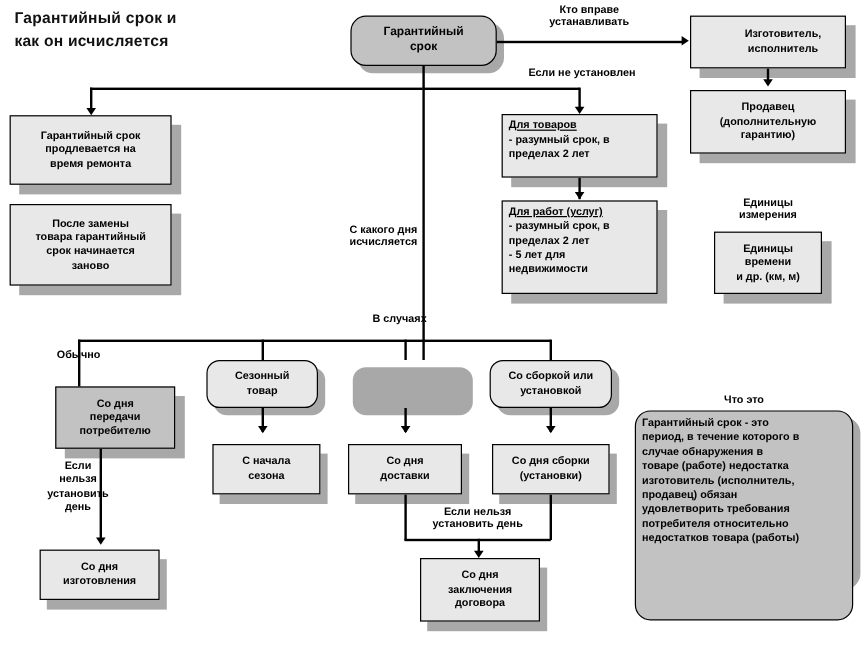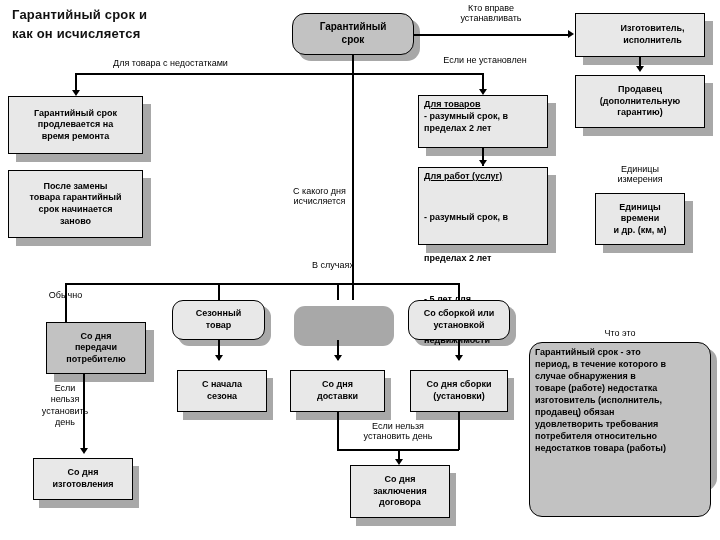--- a/index.html
+++ b/index.html
@@ -1,20 +1,20 @@
 <!DOCTYPE html>
 <html><head>
 <meta charset="utf-8">
 <style>
   html,body{margin:0;padding:0;background:#fff;}
   body{font-family:"Liberation Sans","DejaVu Sans",sans-serif;}
   #canvas{position:relative;width:720px;height:540px;background:#ffffff;overflow:hidden;}
 
   
-  .lbl{position:absolute;font-weight:normal;color:#000;text-align:center;line-height:1.15;
+  .lbl{position:absolute;font-weight:bold;color:#000;text-align:center;line-height:1.15;
        white-space:pre-line;font-size:9px;}
   .title{position:absolute;font-weight:bold;color:#111;font-size:13px;line-height:1.45;
          white-space:pre-line;letter-spacing:.2px;}
 
   
   .box{position:absolute;box-sizing:border-box;border:1.6px solid #000;background:#e4e4e4;
        display:flex;align-items:center;justify-content:center;text-align:center;
        font-weight:bold;font-size:9px;line-height:1.28;color:#000;white-space:pre-line;
        padding:2px 3px;}
   .box.dark{background:#c2c2c2;}
@@ -56,21 +56,20 @@
   <div class="ln lnh" style="left:414px;top:34px;width:155px;"></div>
   <div class="arw right" style="left:568px;top:30px;"></div>
   <div class="lbl" style="left:426px;top:3px;width:130px;">Кто вправе
 устанавливать</div>
 
   <div class="ln lnv" style="left:352px;top:55px;height:245px;"></div>
 
   <div class="ln lnh" style="left:75px;top:73px;width:277px;"></div>
   <div class="ln lnv" style="left:75px;top:73px;height:20px;"></div>
   <div class="arw down" style="left:72px;top:90px;"></div>
-  <div class="lbl" style="left:83px;top:58px;width:175px;">Для товара с недостатками</div>
 
   <div class="ln lnh" style="left:352px;top:73px;width:131px;"></div>
   <div class="ln lnv" style="left:482px;top:73px;height:20px;"></div>
   <div class="arw down" style="left:479px;top:89px;"></div>
   <div class="lbl" style="left:420px;top:55px;width:130px;">Если не установлен</div>
 
   <div class="shadow" style="left:16px;top:104px;width:135px;height:58px;"></div>
   <div class="box light" style="left:8px;top:96px;width:135px;height:58px;">Гарантийный срок
 продлевается на
 время ремонта</div>
@@ -85,21 +84,21 @@
   <div class="box light leftal topal" style="left:418px;top:95px;width:130px;height:53px;flex-direction:column;">
     <span class="para u">Для товаров</span>
     <span class="para">- разумный срок,  в</span>
     <span class="para">пределах 2 лет</span>
   </div>
 
   <div class="ln lnv" style="left:482px;top:148px;height:18px;"></div>
   <div class="arw down" style="left:479px;top:160px;"></div>
 
   <div class="shadow" style="left:426px;top:175px;width:130px;height:78px;"></div>
-  <div class="box light leftal topal" style="left:418px;top:167px;width:130px;height:78px;flex-direction:column;gap:29px;">
+  <div class="box light leftal topal" style="left:418px;top:167px;width:130px;height:78px;flex-direction:column;">
     <span class="para u">Для работ (услуг)</span>
     <span class="para">- разумный срок,  в</span>
     <span class="para">пределах 2 лет</span>
     <span class="para">- 5 лет для</span>
     <span class="para">недвижимости</span>
   </div>
 
   <div class="shadow" style="left:583px;top:21px;width:130px;height:44px;"></div>
   <div class="box light" style="left:575px;top:13px;width:130px;height:44px;padding-left:28px;">Изготовитель,
 исполнитель</div>

